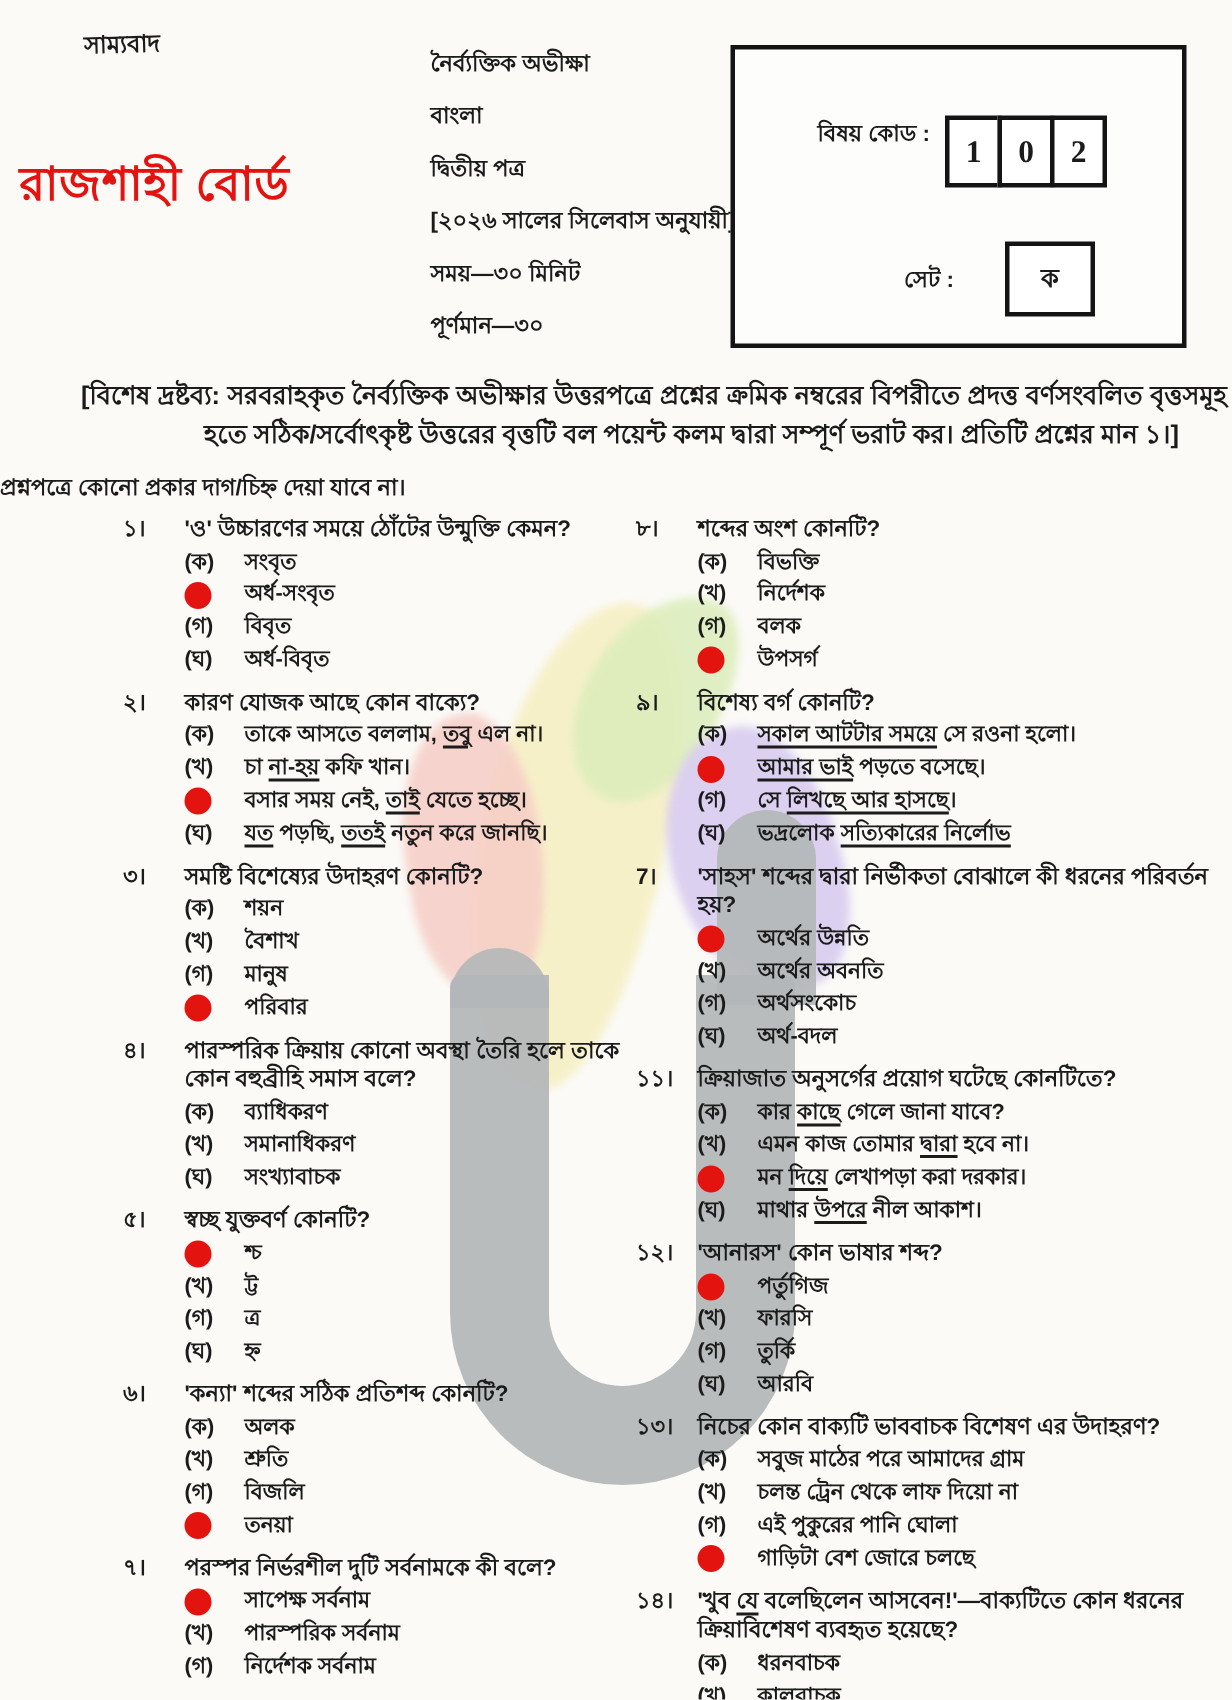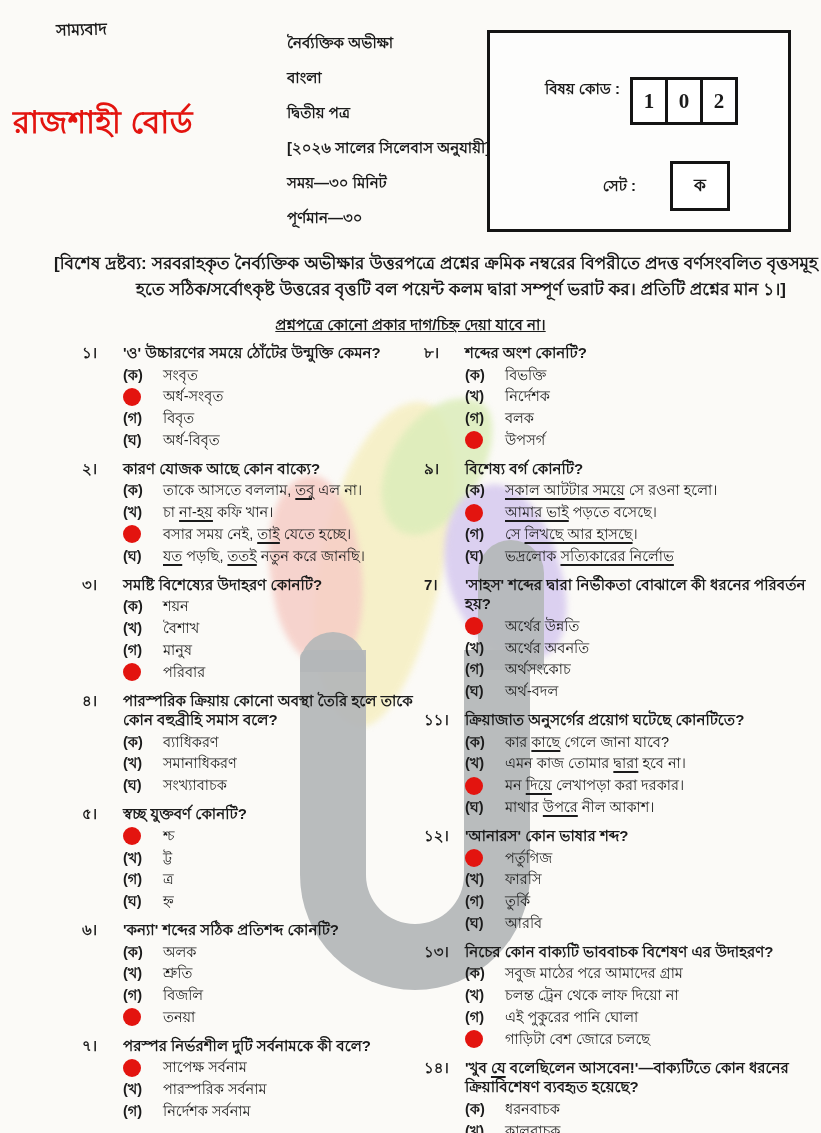--- a/index.html
+++ b/index.html
@@ -39,35 +39,35 @@
   .code-label{width:140px;text-align:right;font-size:15px;font-weight:700;padding-right:10px;}
   .digits{display:flex;}
   .digit{width:38px;height:48px;border:3px solid #141414;margin-right:-3px;display:flex;align-items:center;justify-content:center;
          font-family:"Liberation Serif",serif;font-size:21px;font-weight:700;background:#fff;}
   .code-row2{position:absolute;left:16px;top:128px;width:100%;display:flex;align-items:center;}
   .set-box{width:60px;height:50px;border:3px solid #141414;display:flex;align-items:center;justify-content:center;
            font-size:17px;font-weight:700;background:#fff;margin-left:24px;}
   
   .special-notice{position:absolute;left:33px;top:251px;width:764px;font-size:17px;font-weight:700;line-height:1.55;
                   text-align:justify;padding-left:82px;text-indent:-82px;margin-left:21px;}
-  .warning-line{position:absolute;left:0;top:313px;width:100%;text-align:center;font-size:15px;font-weight:700;text-decoration:underline;}
+  .warning-line{position:absolute;left:0;top:313px;width:100%;font-size:15px;font-weight:700;}
   
   .questions{position:absolute;left:0;top:343px;width:821px;display:flex;align-items:flex-start;z-index:2;}
   .qcol{display:flex;flex-direction:column;}
   .qcol-left{width:338px;margin-left:82px;}
   .qcol-right{width:392px;margin-left:4px;}
   .question{margin-bottom:9px;}
   .q-head{display:flex;}
   .q-no{min-width:41px;font-weight:700;font-size:15px;line-height:1.3;}
   .q-text{flex:1;font-weight:700;font-size:15px;line-height:1.3;}
   .opts{padding-left:41px;}
   .opt-row{display:flex;align-items:center;margin-top:3px;cursor:pointer;}
   .opt-marker{min-width:40px;display:flex;align-items:center;font-weight:700;font-size:14.5px;line-height:1.3;}
   .dot{width:18px;height:18px;border-radius:50%;background:var(--red);display:inline-block;}
-  .opt-text{font-weight:400;font-size:14.5px;line-height:1.3;}
+  .opt-text{font-weight:700;font-size:14.5px;line-height:1.3;}
   .u{text-decoration:underline;text-underline-offset:3px;text-decoration-thickness:1.5px;}
 </style>
 </head>
 <body>
 
 <div class="watermark">
   <div class="petal p-yellow"></div>
   <div class="petal p-green"></div>
   <div class="petal p-purple"></div>
   <div class="petal p-pink"></div>

